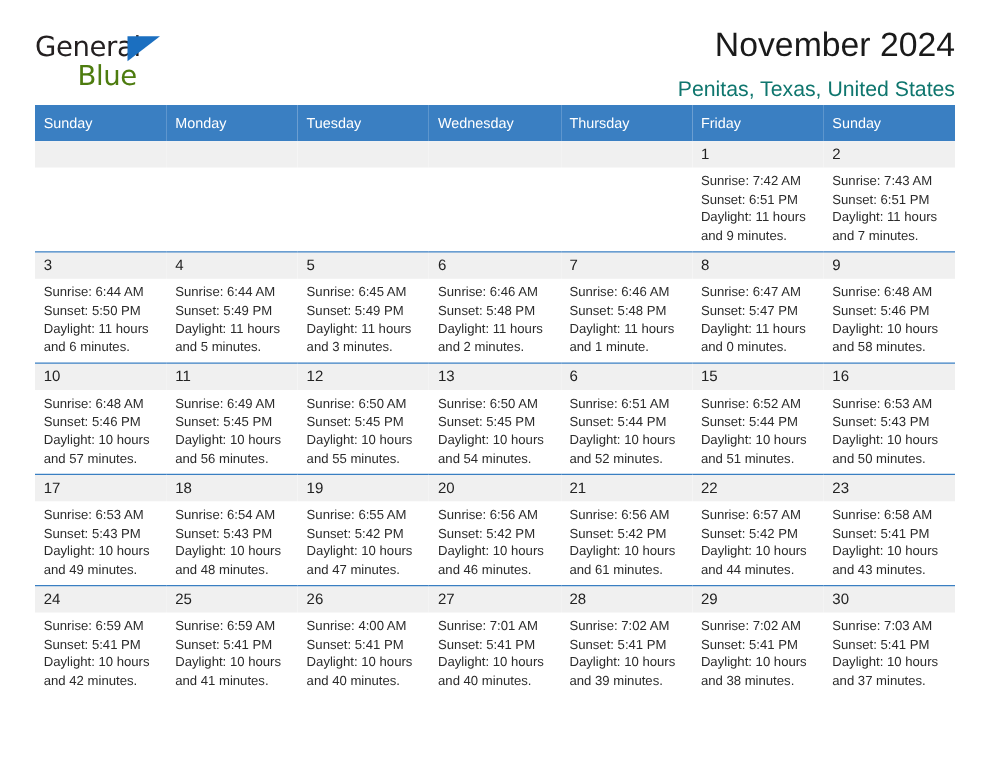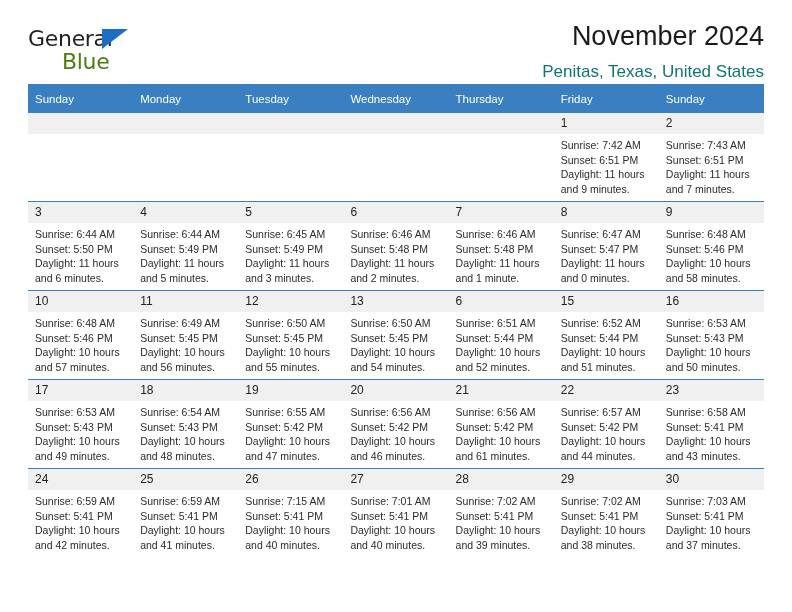--- a/index.html
+++ b/index.html
@@ -404,21 +404,21 @@
             <div class="cell-lines">
               <div>Sunrise: 6:59 AM</div>
               <div>Sunset: 5:41 PM</div>
               <div>Daylight: 10 hours</div>
               <div>and 41 minutes.</div>
             </div>
           </td>
           <td>
             <div class="daynum">26</div>
             <div class="cell-lines">
-              <div>Sunrise: 7:15 AM</div>
+              <div>Sunrise: 4:00 AM</div>
               <div>Sunset: 5:41 PM</div>
               <div>Daylight: 10 hours</div>
               <div>and 40 minutes.</div>
             </div>
           </td>
           <td>
             <div class="daynum">27</div>
             <div class="cell-lines">
               <div>Sunrise: 7:01 AM</div>
               <div>Sunset: 5:41 PM</div>

